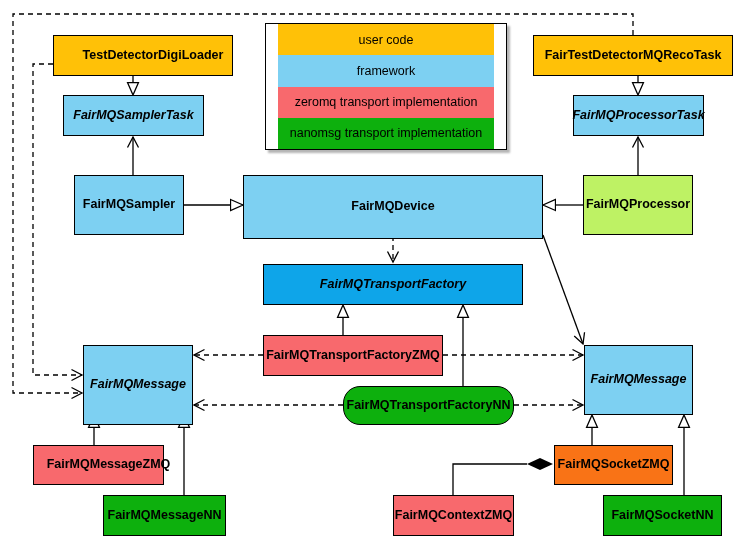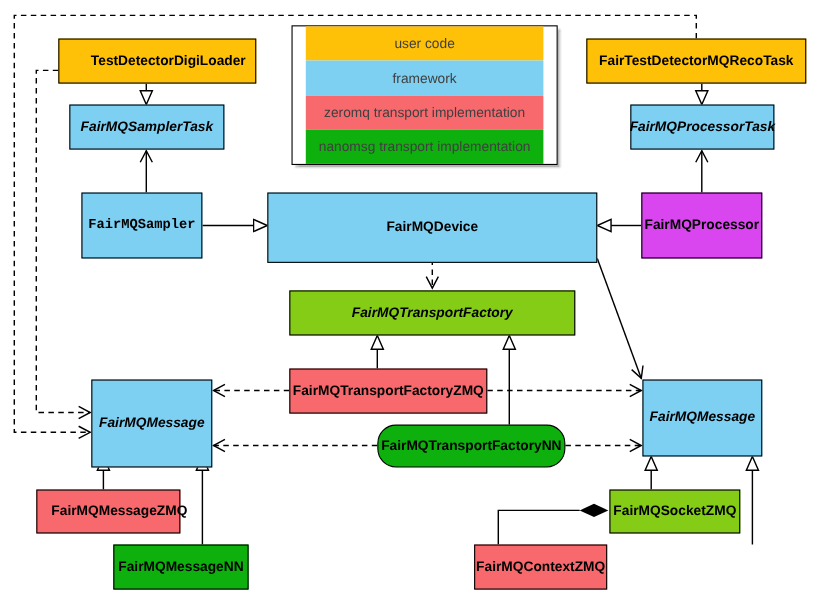--- a/index.html
+++ b/index.html
@@ -16,21 +16,21 @@
   .node.abstract{font-style:italic;}
   .legend{
     position:absolute;left:265px;top:23px;width:242px;height:127px;z-index:2;
     box-sizing:border-box;background:#fff;border:1.5px solid #000;
     box-shadow:3px 3px 2px #b5b5b5;
     display:flex;flex-direction:column;justify-content:space-evenly;
     padding:0 12px;
   }
   .legend-bar{
     height:36px;display:flex;align-items:center;justify-content:center;
-    font-size:12.5px;font-weight:normal;color:#404040;white-space:nowrap;
+    font-size:12.5px;font-weight:normal;color:#000000;white-space:nowrap;
   }
 </style>
 </head>
 <body>
 
 <div id="stage">
 
   <svg class="edges" width="748" height="549" viewBox="0 0 748 549">
     <defs>
       <marker id="tri" viewBox="0 0 14 14" refX="0.5" refY="7" markerWidth="14" markerHeight="14" orient="auto" markerUnits="userSpaceOnUse">
@@ -77,44 +77,45 @@
   </svg>
 
   <div class="node" style="left: 53px; top: 35px; width: 180px; height: 41px; background-color: rgb(255, 193, 7); padding-left: 20px;">TestDetectorDigiLoader</div>
 
   <div class="node" style="left: 533px; top: 35px; width: 200px; height: 41px; background-color: rgb(255, 193, 7);">FairTestDetectorMQRecoTask</div>
 
   <div class="node abstract" style="left: 63px; top: 95px; width: 141px; height: 41px; background-color: rgb(125, 208, 242);">FairMQSamplerTask</div>
 
   <div class="node abstract" style="left: 573px; top: 95px; width: 131px; height: 41px; background-color: rgb(125, 208, 242);">FairMQProcessorTask</div>
 
-  <div class="node" style="left: 74px; top: 175px; width: 110px; height: 60px; background-color: rgb(125, 208, 242); font-family: Liberation Mono, monospace;">FairMQSampler</div>
+  <div class="node" style="left: 74px; top: 175px; width: 110px; height: 60px; background-color: rgb(125, 208, 242);">FairMQSampler</div>
 
   <div class="node" style="left: 243px; top: 175px; width: 300px; height: 64px; background-color: rgb(125, 208, 242);">FairMQDevice</div>
 
-  <div class="node" style="left: 583px; top: 175px; width: 110px; height: 60px; background-color: #d946ef;">FairMQProcessor</div>
+  <div class="node" style="left: 583px; top: 175px; width: 110px; height: 60px; background-color: #bef264;">FairMQProcessor</div>
 
-  <div class="node abstract" style="left: 263px; top: 264px; width: 260px; height: 41px; background-color: #84cc16;">FairMQTransportFactory</div>
+  <div class="node abstract" style="left: 263px; top: 264px; width: 260px; height: 41px; background-color: #0ea5e9;">FairMQTransportFactory</div>
 
   <div class="node" style="left: 263px; top: 335px; width: 180px; height: 41px; background-color: rgb(248, 105, 109);">FairMQTransportFactoryZMQ</div>
 
   <div class="node" style="left: 343px; top: 386px; width: 171px; height: 39px; background-color: rgb(13, 176, 13); border-radius: 17px;">FairMQTransportFactoryNN</div>
 
   <div class="node abstract" style="left: 83px; top: 345px; width: 110px; height: 80px; background-color: rgb(125, 208, 242);">FairMQMessage</div>
 
   <div class="node abstract" style="left: 584px; top: 345px; width: 109px; height: 70px; background-color: rgb(125, 208, 242);">FairMQMessage</div>
 
   <div class="node" style="left: 33px; top: 445px; width: 131px; height: 40px; background-color: rgb(248, 105, 109); padding-left: 20px;">FairMQMessageZMQ</div>
 
   <div class="node" style="left: 103px; top: 495px; width: 123px; height: 41px; background-color: rgb(13, 176, 13);">FairMQMessageNN</div>
 
-  <div class="node" style="left: 554px; top: 445px; width: 119px; height: 40px; background-color: #84cc16;">FairMQSocketZMQ</div>
+  <div class="node" style="left: 554px; top: 445px; width: 119px; height: 40px; background-color: #f97316;">FairMQSocketZMQ</div>
 
-  <div class="node" style="left: 393px; top: 495px; width: 121px; height: 41px; background-color: rgb(248, 105, 109); margin-left: 38px;">FairMQContextZMQ</div>
+  <div class="node" style="left: 393px; top: 495px; width: 121px; height: 41px; background-color: rgb(248, 105, 109);">FairMQContextZMQ</div>
 
+  <div class="node" style="left: 603px; top: 495px; width: 119px; height: 41px; background-color: rgb(13, 176, 13);">FairMQSocketNN</div>
 
   <div class="legend">
     <div class="legend-bar" style="background-color: rgb(255, 193, 7);">user code</div>
     <div class="legend-bar" style="background-color: rgb(125, 208, 242);">framework</div>
     <div class="legend-bar" style="background-color: rgb(248, 105, 109);">zeromq transport implementation</div>
     <div class="legend-bar" style="background-color: rgb(13, 176, 13);">nanomsg transport implementation</div>
   </div>
 
 </div>
 

